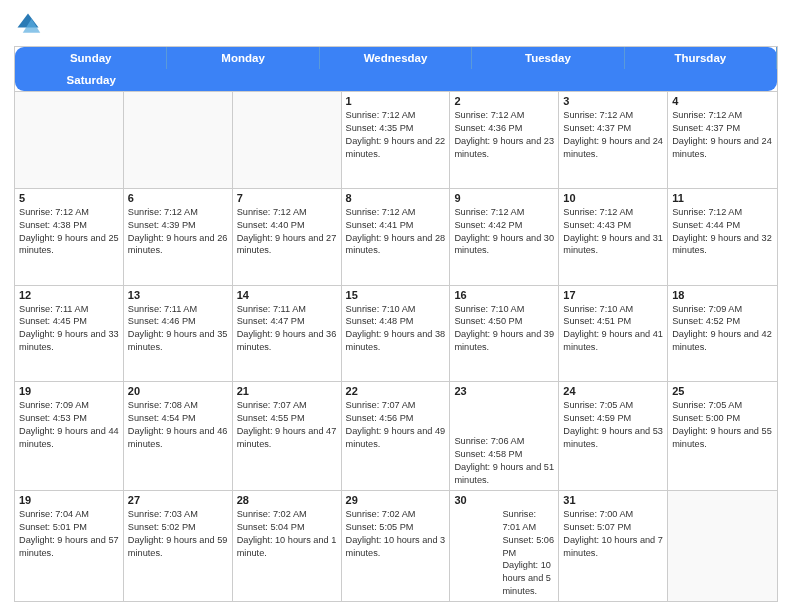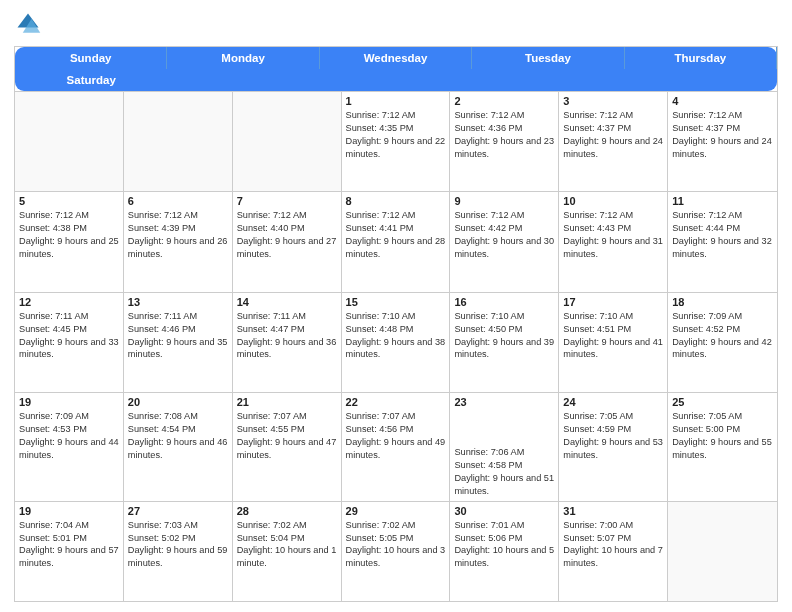--- a/index.html
+++ b/index.html
@@ -318,21 +318,21 @@
 Daylight: 10 hours and 1 minute.</div>
           </div>
           <div class="cal-cell">
             <div class="day-num">29</div>
             <div class="info" style="white-space: pre-line;">Sunrise: 7:02 AM
 Sunset: 5:05 PM
 Daylight: 10 hours and 3 minutes.</div>
           </div>
           <div class="cal-cell">
             <div class="day-num">30</div>
-            <div class="info" style="white-space: pre-line;">Sunrise: 7:01 AM
+            <div class="info" style="white-space: pre-line; margin-left: 48px;">Sunrise: 7:01 AM
 Sunset: 5:06 PM
 Daylight: 10 hours and 5 minutes.</div>
           </div>
           <div class="cal-cell">
             <div class="day-num">31</div>
             <div class="info" style="white-space: pre-line;">Sunrise: 7:00 AM
 Sunset: 5:07 PM
 Daylight: 10 hours and 7 minutes.</div>
           </div>
           <div class="cal-cell empty"></div>

